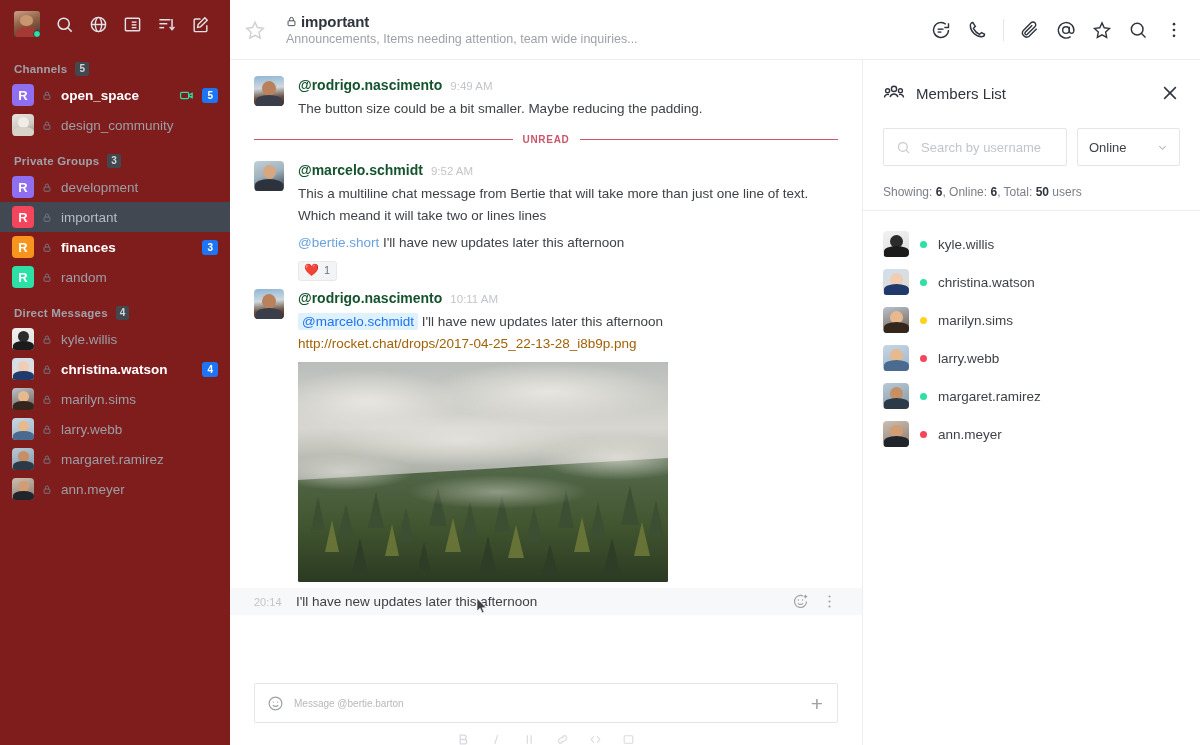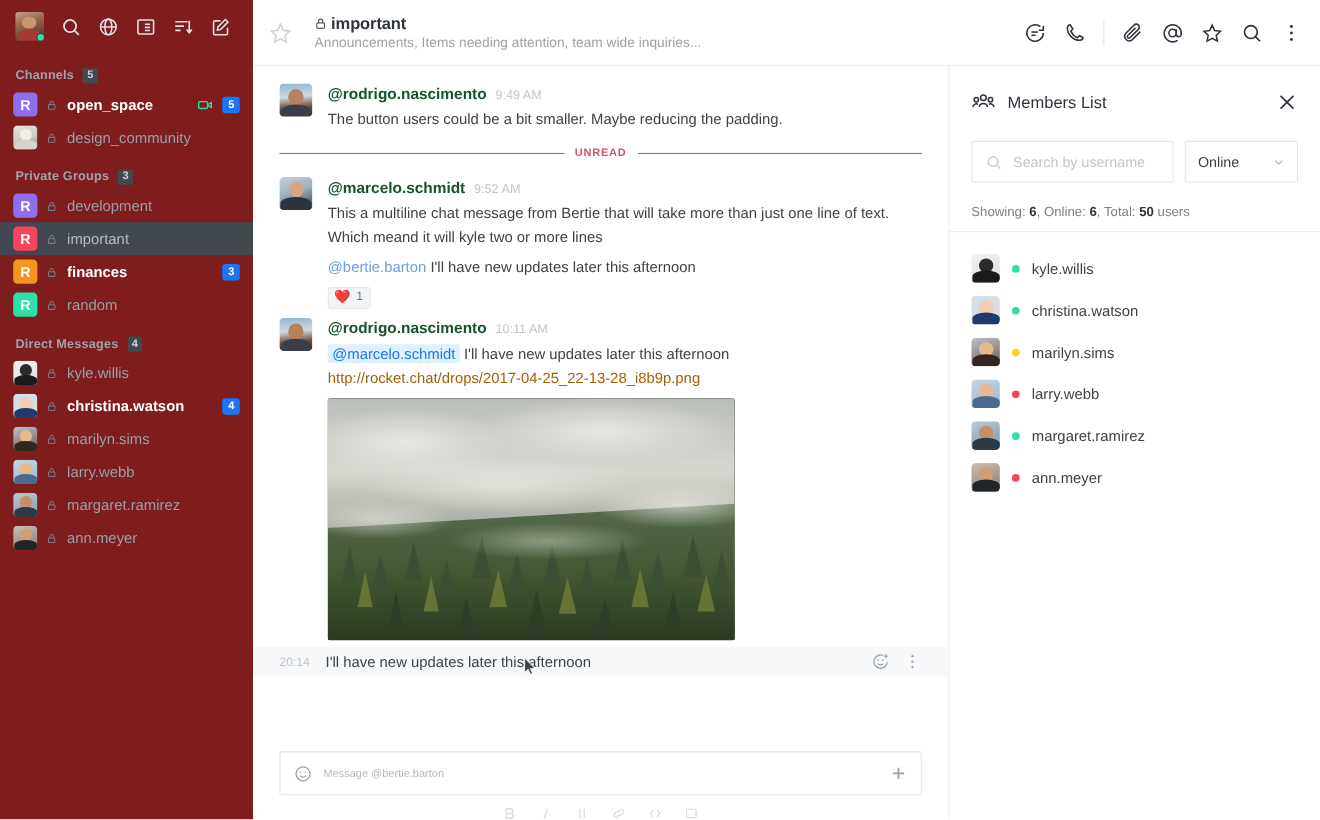--- a/index.html
+++ b/index.html
@@ -520,21 +520,21 @@
             <div class="msg-avatar">
               <span class="av" style="background:linear-gradient(175deg,#8fb6d6 0%,#cfd9de 40%,#6e5242 70%,#2c2420 100%)"></span>
               <span class="av-head" style="left:8px;top:5px;width:14px;height:15px;background:#b9825d"></span>
               <span class="av-body" style="left:2px;width:26px;height:11px;background:#3a3d4a"></span>
             </div>
             <div class="msg-body">
               <div class="msg-head">
                 <span class="msg-user">@rodrigo.nascimento</span>
                 <span class="msg-time">9:49 AM</span>
               </div>
-              <div class="msg-line">The button users could be a bit smaller. Maybe reducing the padding.</div>
+              <div class="msg-line">The button size could be a bit smaller. Maybe reducing the padding.</div>
             </div>
           </div>
 
           <div class="unread-divider">
             <div class="unread-line"></div>
             <div class="unread-label">UNREAD</div>
             <div class="unread-line"></div>
           </div>
 
           <div class="msg">
@@ -542,23 +542,23 @@
               <span class="av" style="background:linear-gradient(160deg,#c3cfd8 0%,#9fb2bf 45%,#2f3640 100%)"></span>
               <span class="av-head" style="left:9px;top:4px;width:13px;height:14px;background:#d6a780"></span>
               <span class="av-body" style="left:1px;width:28px;height:12px;background:#2c333c"></span>
             </div>
             <div class="msg-body">
               <div class="msg-head">
                 <span class="msg-user">@marcelo.schmidt</span>
                 <span class="msg-time">9:52 AM</span>
               </div>
               <div class="msg-line">This a multiline chat message from Bertie that will take more than just one line of text.</div>
-              <div class="msg-line tight">Which meand it will kyle two or more lines</div>
+              <div class="msg-line tight">Which meand it will take two or lines lines</div>
               <div class="msg-line">
-                <span class="mention-link">@bertie.barton</span>
+                <span class="mention-link">@bertie.short</span>
                 <span>I'll have new updates later this afternoon</span>
               </div>
               <div class="reaction">
                 <span class="reaction-emoji">❤️</span>
                 <span class="reaction-count">1</span>
               </div>
             </div>
           </div>
 
           <div class="msg">

